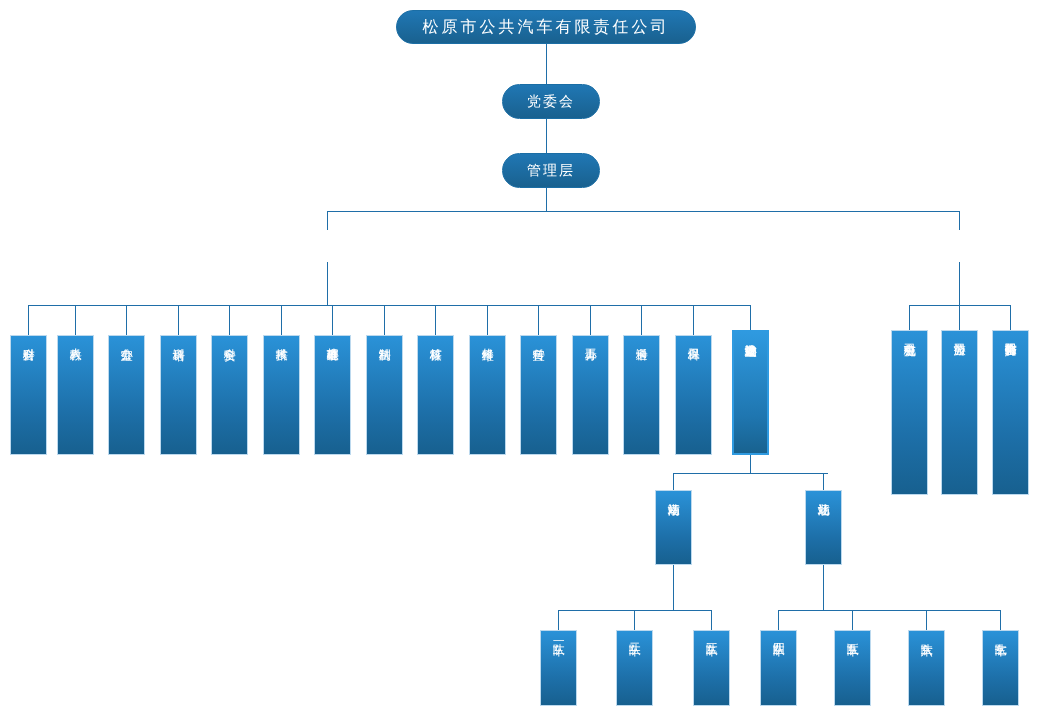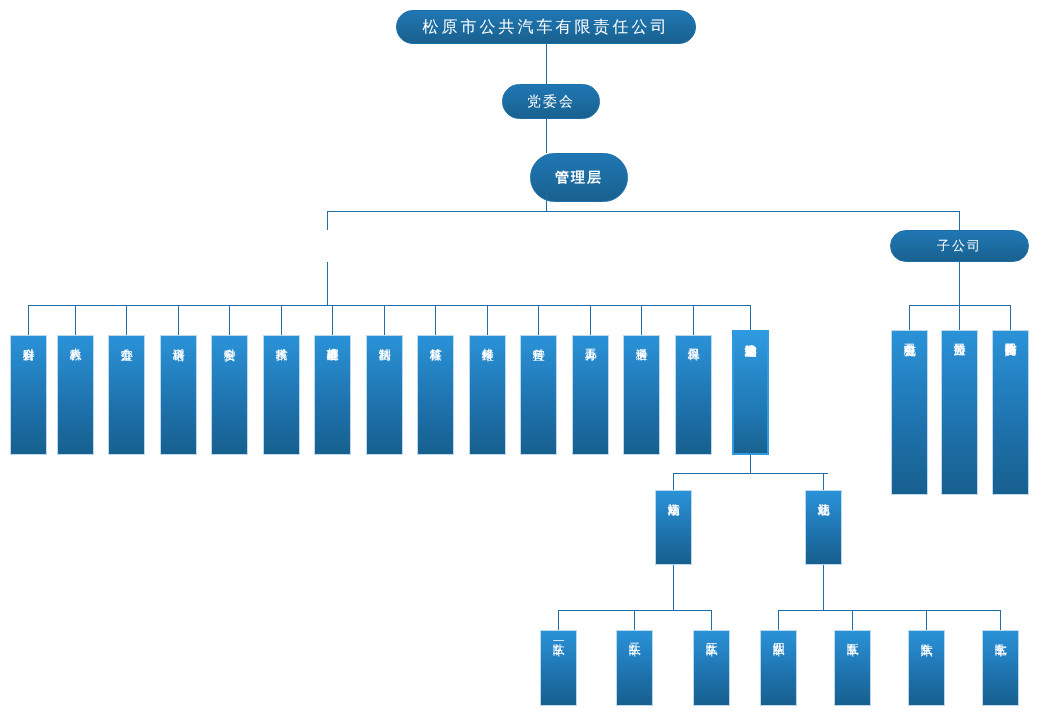--- a/index.html
+++ b/index.html
@@ -84,33 +84,30 @@
   </div>
 
   <div class="ln v" style="left:546px; top:44px; height:40px;"></div>
 
   <div class="pill mid" style="left:502px; top:84px; width:98px; height:35px;">
     <span>党委会</span>
   </div>
 
   <div class="ln v" style="left:546px; top:119px; height:34px;"></div>
 
-  <div class="pill mid" style="left:530px; top:153px; width:98px; height:49px;font-weight:bold;">
+  <div class="pill mid" style="left:502px; top:153px; width:98px; height:35px;">
     <span>管理层</span>
   </div>
 
   <div class="ln v" style="left:546px; top:188px; height:23px;"></div>
   <div class="ln h" style="left:327px; top:211px; width:633px;"></div>
   <div class="ln v" style="left:327px; top:211px; height:19px;"></div>
   <div class="ln v" style="left:959px; top:211px; height:19px;"></div>
 
 
-  <div class="pill grp" style="left:890px; top:230px; width:139px; height:32px;">
-    <span>子公司</span>
-  </div>
 
   <div class="ln v" style="left:327px; top:262px; height:43px;"></div>
   <div class="ln h" style="left:28px; top:305px; width:722px;"></div>
 
   <div class="ln v" style="left:28px;  top:305px; height:30px;"></div>
   <div class="ln v" style="left:75px;  top:305px; height:30px;"></div>
   <div class="ln v" style="left:126px; top:305px; height:30px;"></div>
   <div class="ln v" style="left:178px; top:305px; height:30px;"></div>
   <div class="ln v" style="left:229px; top:305px; height:30px;"></div>
   <div class="ln v" style="left:281px; top:305px; height:30px;"></div>

